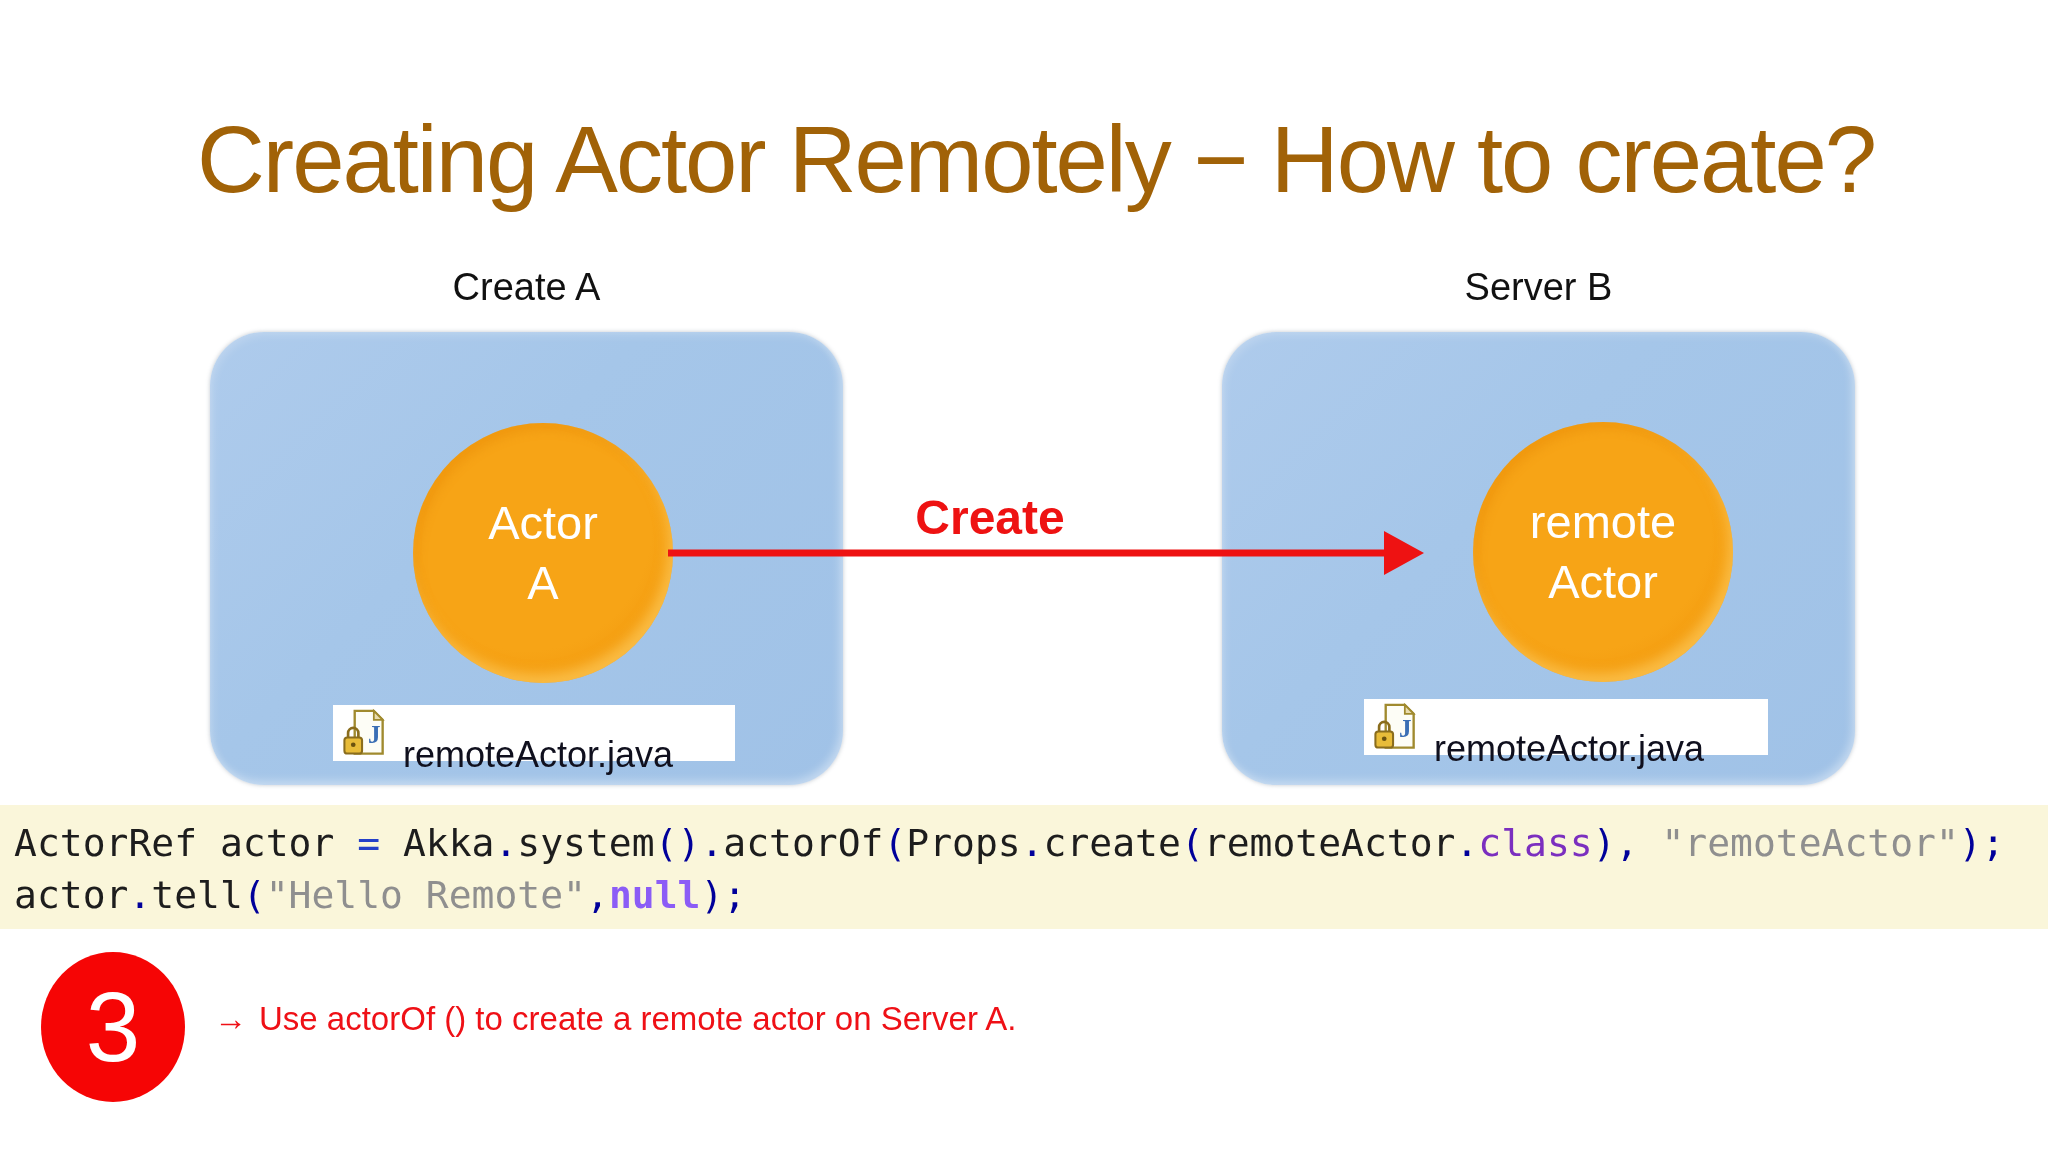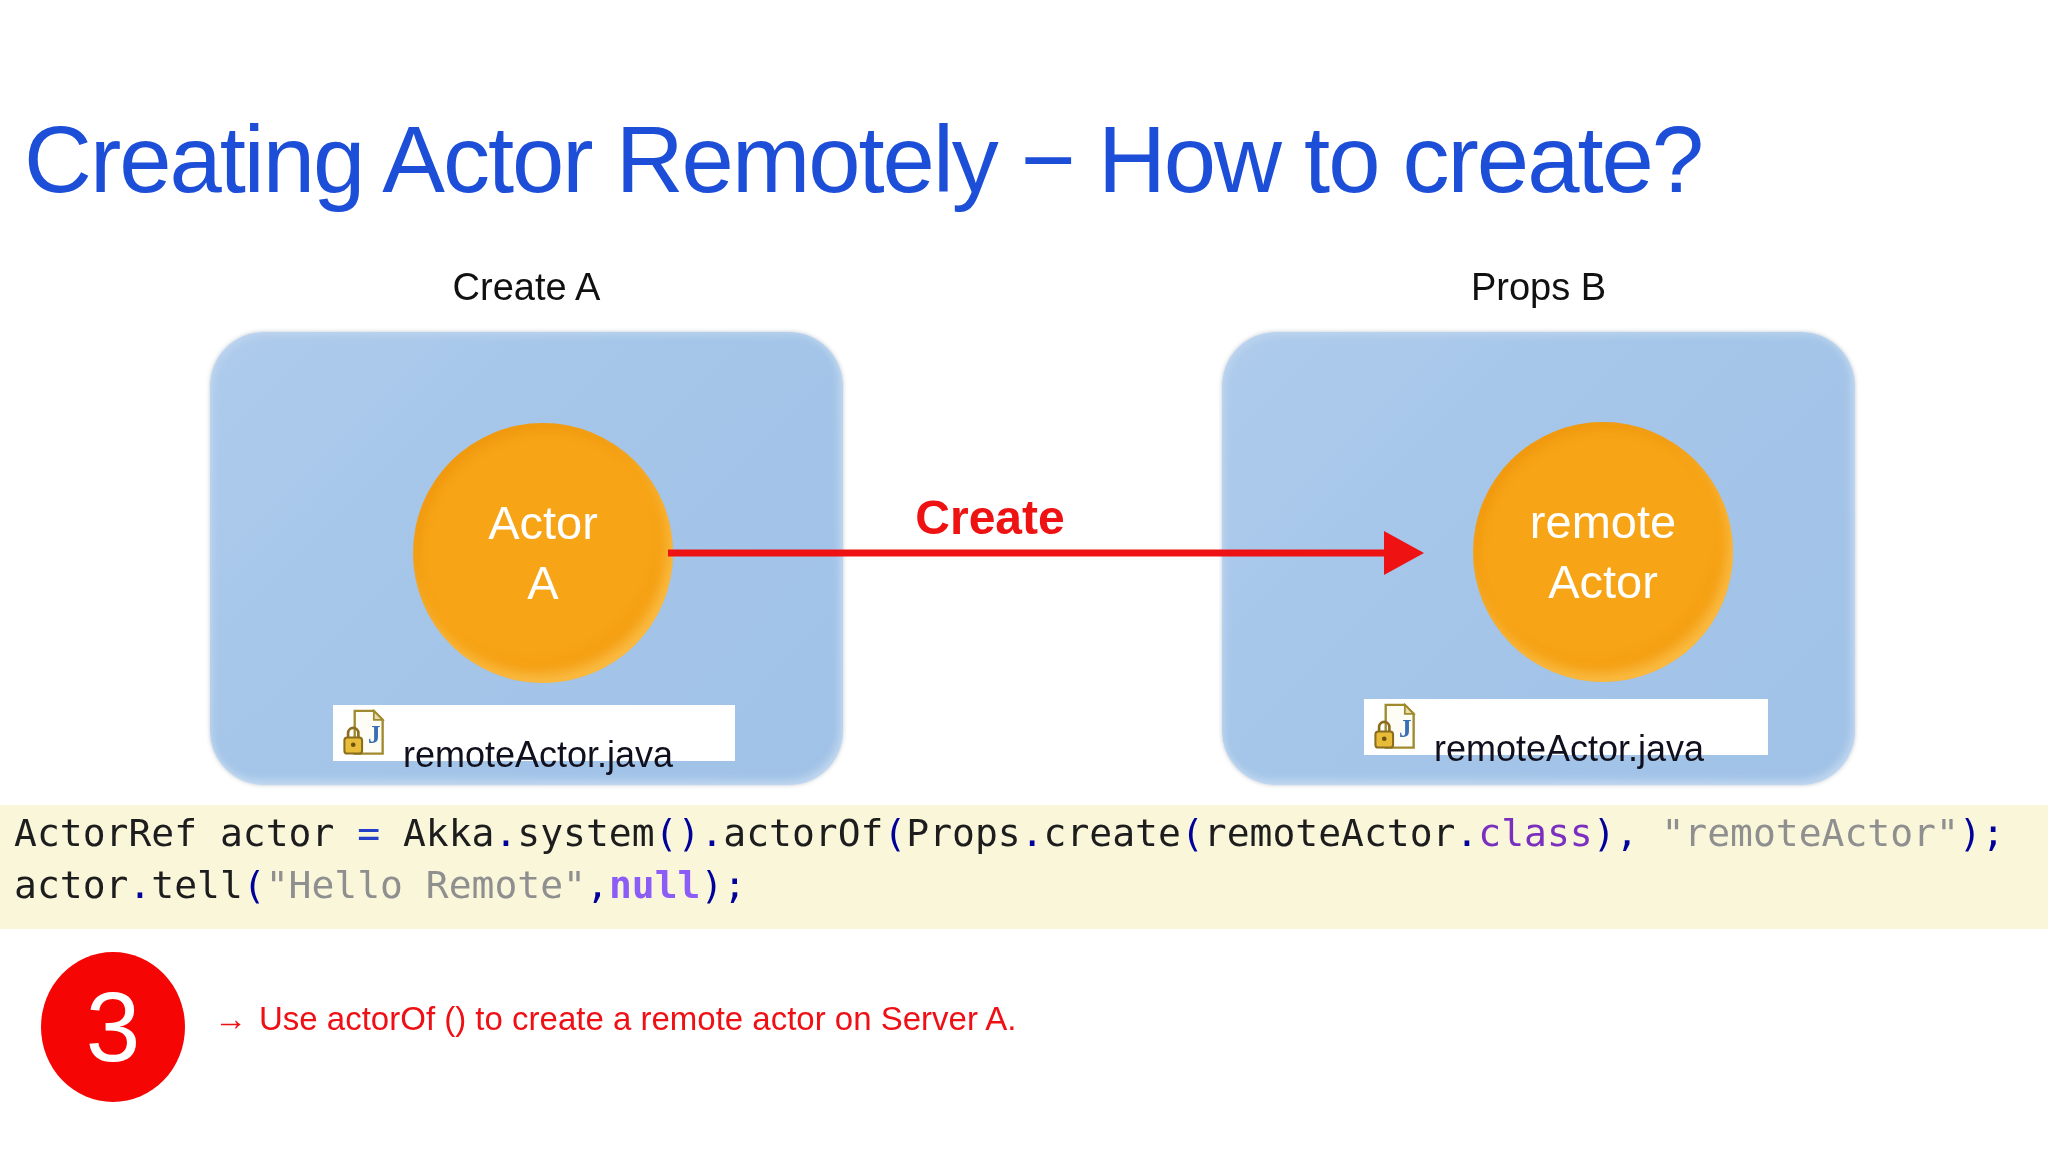--- a/index.html
+++ b/index.html
@@ -2,22 +2,22 @@
 <html><head>
 <meta charset="utf-8">
 <style>
   html,body{margin:0;padding:0;background:#ffffff;}
   body{width:2048px;height:1152px;overflow:hidden;position:relative;
        font-family:"Liberation Sans",sans-serif;}
   .abs{position:absolute;}
 
   
   .slide-title{
-    left:0;right:0;top:106px;
-    font-size:94px;font-weight:400;letter-spacing:-2px;color:#1d4ed8;
+    left:0;right:0;top:106px;text-align:center;
+    font-size:94px;font-weight:400;letter-spacing:-2px;color:#a16207;
     white-space:nowrap;
     padding-left:24px;
   }
 
   
   .server-label{
     width:633px;text-align:center;top:266px;
     font-size:38px;color:#111;font-weight:400;
   }
   .server-label.a{left:210px;}
@@ -60,21 +60,21 @@
   
   .create-arrow-svg{left:668px;top:520px;width:760px;height:64px;}
   .create-label{
     left:840px;top:490px;width:300px;text-align:center;
     color:#ee1212;font-size:48px;font-weight:600;
   }
 
   
   .code-block{
     left:0;top:805px;width:2048px;height:124px;background:#faf6da;
-    box-sizing:border-box;padding:2px 0 0 14px;
+    box-sizing:border-box;padding:12px 0 0 14px;
     font-family:"DejaVu Sans Mono","Liberation Mono",monospace;
     font-size:38px;line-height:52px;white-space:pre;
   }
   .tok-k{color:#1d1d1d;}
   .tok-p{color:#00009a;}
   .tok-op{color:#2440c8;}
   .tok-cls{color:#7b2fbf;}
   .tok-str{color:#8f8f8f;}
   .tok-nul{color:#8b5cf6;font-weight:bold;}
 
@@ -107,21 +107,21 @@
     <path d="M9 2 h13 l6 6 v23 h-19 z" fill="#fdfdf6" stroke="#a08a2e" stroke-width="1.6"></path>
     <path d="M22 2 l6 6 h-6 z" fill="#e9dcae" stroke="#a08a2e" stroke-width="1.2"></path>
     <text x="18" y="24" font-size="17" font-family="Liberation Serif,serif" font-weight="bold" fill="#3b6fb5">J</text>
     <rect x="2" y="20" width="12" height="11" rx="2" fill="#e8bc39" stroke="#8a6d1d" stroke-width="1.4"></rect>
     <path d="M4.5 20 v-3 a3.5 3.5 0 0 1 7 0 v3" fill="none" stroke="#8a6d1d" stroke-width="1.8"></path>
     <circle cx="8" cy="25" r="1.6" fill="#6b520f"></circle>
   </svg>
   <span class="txt">remoteActor.java</span>
 </div>
 
-<div class="abs server-label b">Props B</div>
+<div class="abs server-label b">Server B</div>
 <div class="abs server-box b"></div>
 <div class="abs actor-circle b">
   <span>remote</span>
   <span>Actor</span>
 </div>
 <div class="abs file-label b">
   <svg class="file-icon" viewBox="0 0 32 34" aria-hidden="true">
     <path d="M9 2 h13 l6 6 v23 h-19 z" fill="#fdfdf6" stroke="#a08a2e" stroke-width="1.6"></path>
     <path d="M22 2 l6 6 h-6 z" fill="#e9dcae" stroke="#a08a2e" stroke-width="1.2"></path>
     <text x="18" y="24" font-size="17" font-family="Liberation Serif,serif" font-weight="bold" fill="#3b6fb5">J</text>

